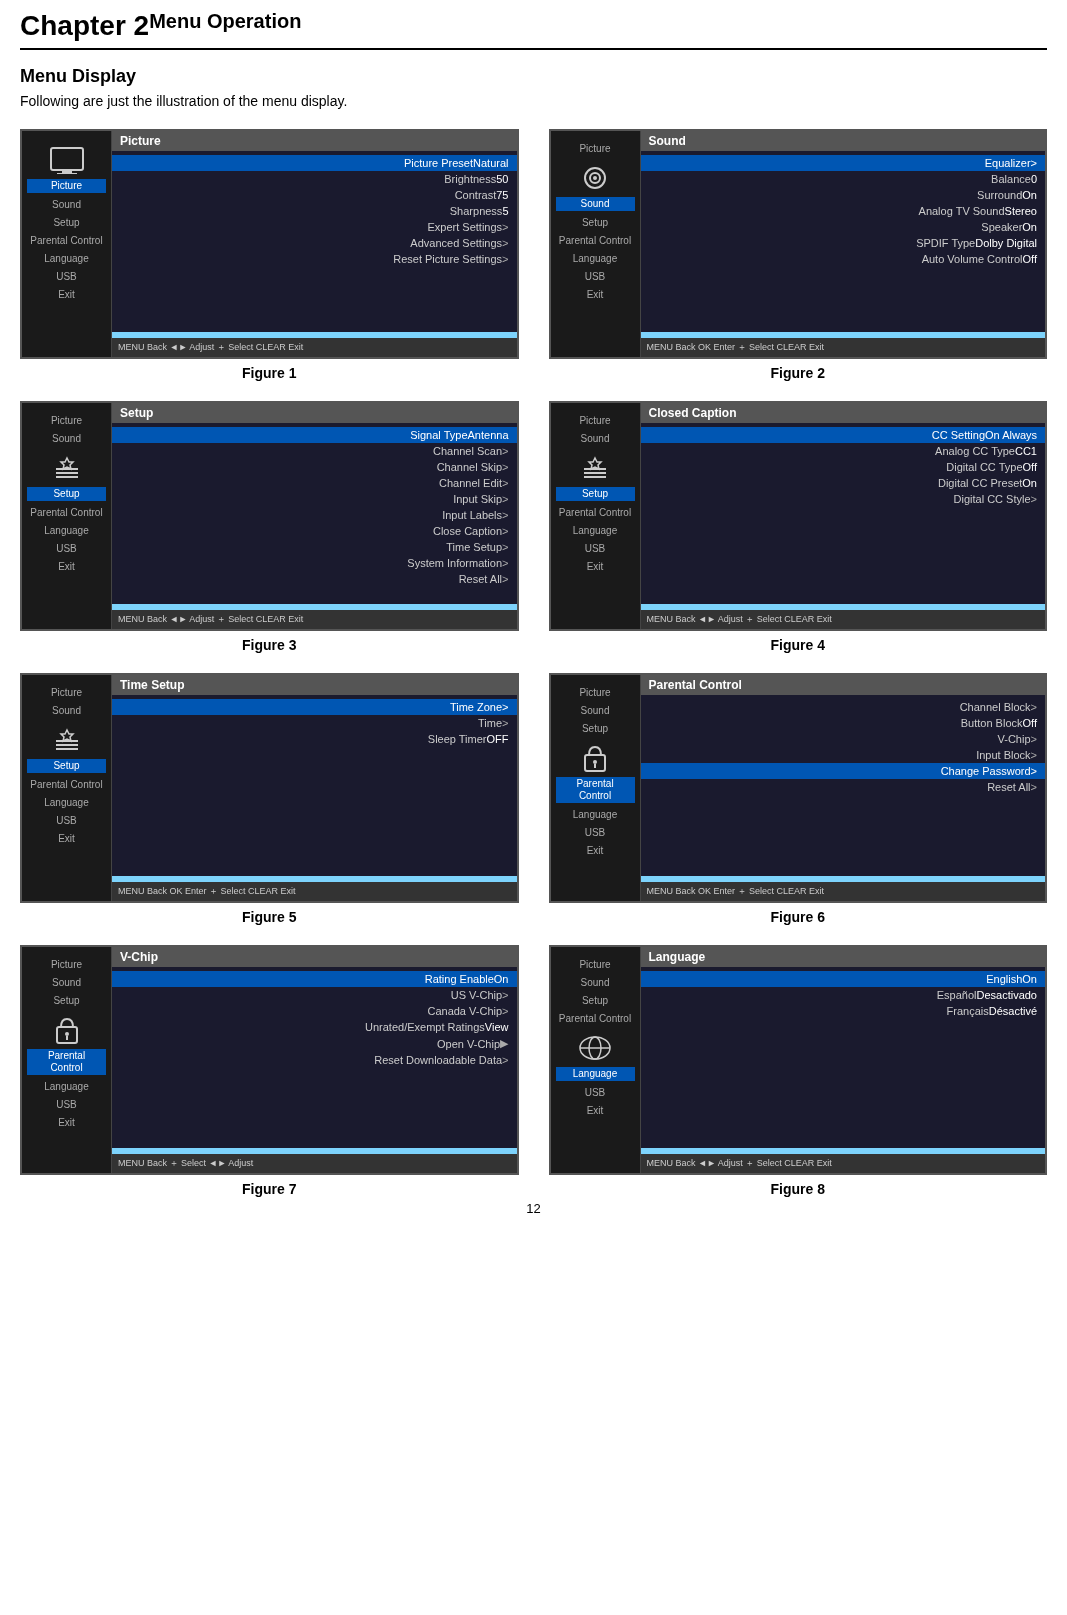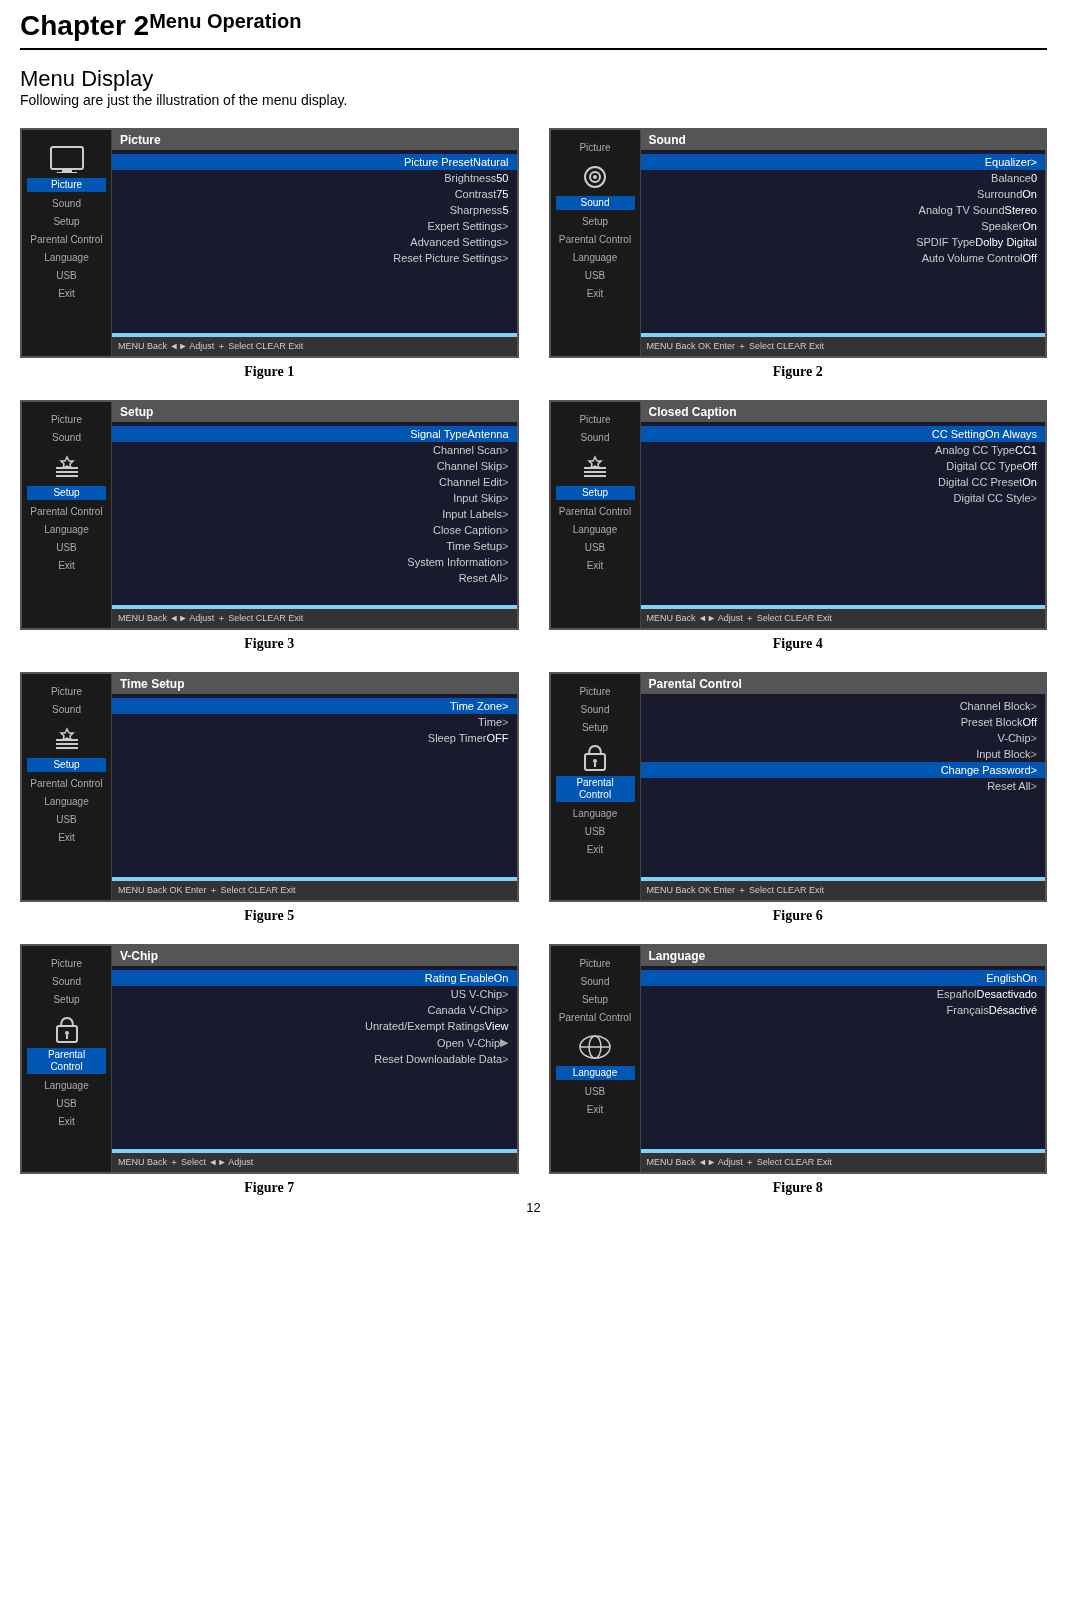--- a/index.html
+++ b/index.html
@@ -21,43 +21,43 @@
     }
     .chapter-title {
       font-size: 28px;
       font-weight: bold;
     }
     .section-title {
       font-size: 20px;
       font-weight: bold;
     }
     .menu-display-heading {
-      font-size: 22px;
-      font-weight: normal;
+      font-size: 18px;
+      font-weight: bold;
+      margin-bottom: 6px;
     }
     .menu-display-desc {
       font-size: 14px;
       margin-bottom: 20px;
     }
     .figures-grid {
       display: grid;
       grid-template-columns: 1fr 1fr;
       gap: 20px 30px;
     }
     .figure-container {
       display: flex;
       flex-direction: column;
       align-items: center;
     }
     .figure-label {
       font-size: 14px;
       font-weight: bold;
       margin-top: 6px;
       text-align: center;
-      font-family: Liberation Serif, serif;
     }
     
     .menu-panel {
       display: flex;
       border: 2px solid #555;
       background: #000;
       width: 100%;
       min-height: 230px;
     }
     .sidebar {
@@ -137,21 +137,21 @@
     .menu-row .arrow { color: #aaa; font-size: 11px; }
     .menu-row.highlighted .arrow { color: #fff; }
     .bottom-bar {
       background: #333;
       color: #ccc;
       font-size: 9px;
       padding: 3px 6px;
       display: flex;
       gap: 8px;
       align-items: center;
-      border-top: 4px solid #7dd3fc;
+      border-top: 6px solid #7dd3fc;
     }
     
     svg { display: block; }
     .page-num {
       text-align: center;
       font-size: 13px;
       margin-top: 4px;
     }
   </style>
 </head>
@@ -569,21 +569,21 @@
         </div>
         <div class="content-area">
           <div class="content-header">Parental Control</div>
           <div class="menu-rows">
             <div class="menu-row">
               <span class="row-label">Channel Block</span>
               <span class="row-value"></span>
               <span class="arrow">&gt;</span>
             </div>
             <div class="menu-row">
-              <span class="row-label">Preset Block</span>
+              <span class="row-label">Button Block</span>
               <span class="row-value">Off</span>
               <span class="arrow"></span>
             </div>
             <div class="menu-row">
               <span class="row-label">V-Chip</span>
               <span class="row-value"></span>
               <span class="arrow">&gt;</span>
             </div>
             <div class="menu-row">
               <span class="row-label">Input Block</span>

